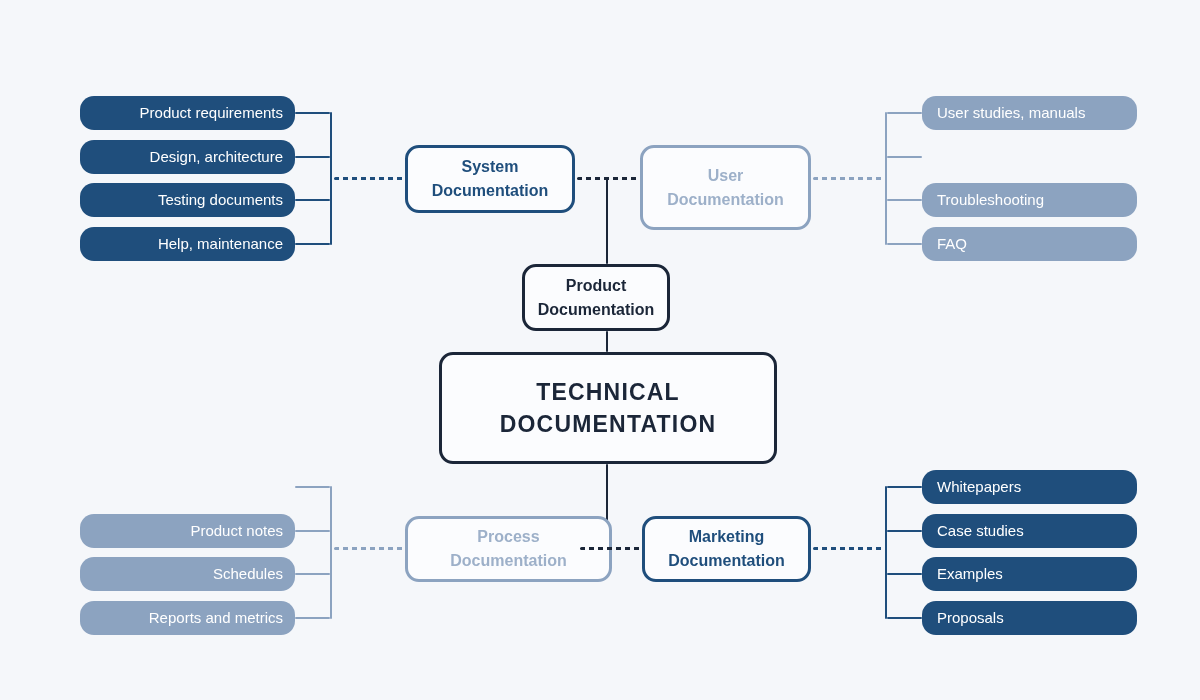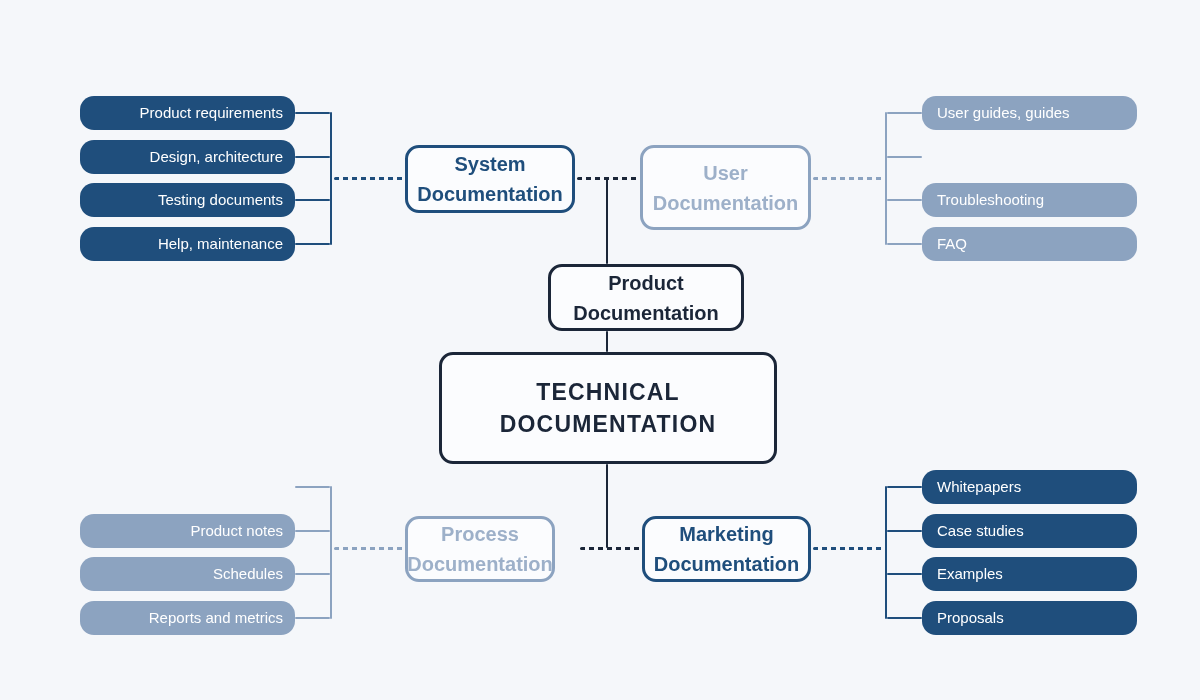--- a/index.html
+++ b/index.html
@@ -26,21 +26,21 @@
     position:absolute;width:215px;height:34px;line-height:34px;
     font-size:15px;color:var(--item-text);white-space:nowrap;
   }
   .item.dark{background:var(--dark-navy);}
   .item.light{background:var(--light-blue);}
   .item.align-right{text-align:right;padding-right:12px;}
   .item.align-left{text-align:left;padding-left:15px;}
   
   .node{
     position:absolute;display:flex;align-items:center;justify-content:center;
-    text-align:center;font-weight:bold;font-size:20px;line-height:1.5;
+    text-align:center;font-weight:bold;font-size:16px;line-height:1.5;
     background:var(--box-bg);padding:0 18px;
   }
   .node.dark{border:3px solid var(--dark-navy);color:var(--dark-navy);}
   .node.light{border:3px solid var(--light-blue);color:var(--light-title);}
   .node.black{border:3px solid var(--near-black);color:var(--near-black);}
   .node.root{font-size:23px;letter-spacing:1.2px;line-height:1.4;padding:0 20px;}
   
   .line{position:absolute;}
   .solid-navy{background:var(--dark-navy);}
   .solid-light{background:var(--light-blue);}
@@ -71,42 +71,42 @@
   <div class="line dotted dot-black" style="left:569px;top:169px;width:63px;"></div>
   <div class="node light" style="left:632px;top:137px;width:171px;height:85px;">User Documentation</div>
 
   <div class="line dotted dot-light" style="left:805px;top:169px;width:72px;"></div>
   <div class="line solid-light" style="left:877px;top:104px;width:2px;height:133px;"></div>
   <div class="line solid-light" style="left:879px;top:104px;width:35px;height:2px;"></div>
   <div class="line solid-light" style="left:879px;top:148px;width:35px;height:2px;"></div>
   <div class="line solid-light" style="left:879px;top:191px;width:35px;height:2px;"></div>
   <div class="line solid-light" style="left:879px;top:235px;width:35px;height:2px;"></div>
 
-  <div class="item light align-left" style="left:914px;top:88px;">User guides, guides</div>
+  <div class="item light align-left" style="left:914px;top:88px;">User studies, manuals</div>
   <div class="item light align-left" style="left:914px;top:175px;">Troubleshooting</div>
   <div class="item light align-left" style="left:914px;top:219px;">FAQ</div>
 
   <div class="line solid-black" style="left:598px;top:171px;width:2px;height:85px;"></div>
-  <div class="node black" style="left:540px;top:256px;width:196px;height:67px;">Product Documentation</div>
+  <div class="node black" style="left:514px;top:256px;width:148px;height:67px;">Product Documentation</div>
   <div class="line solid-black" style="left:598px;top:323px;width:2px;height:21px;"></div>
   <div class="node black root" style="left:431px;top:344px;width:338px;height:112px;">TECHNICAL DOCUMENTATION</div>
   <div class="line solid-black" style="left:598px;top:456px;width:2px;height:84px;"></div>
 
   <div class="item light align-right" style="left:72px;top:506px;">Product notes</div>
   <div class="item light align-right" style="left:72px;top:549px;">Schedules</div>
   <div class="item light align-right" style="left:72px;top:593px;">Reports and metrics</div>
 
   <div class="line solid-light" style="left:287px;top:478px;width:35px;height:2px;"></div>
   <div class="line solid-light" style="left:287px;top:522px;width:35px;height:2px;"></div>
   <div class="line solid-light" style="left:287px;top:565px;width:35px;height:2px;"></div>
   <div class="line solid-light" style="left:287px;top:609px;width:35px;height:2px;"></div>
   <div class="line solid-light" style="left:322px;top:478px;width:2px;height:133px;"></div>
   <div class="line dotted dot-light" style="left:326px;top:539px;width:71px;"></div>
 
-  <div class="node light" style="left:397px;top:508px;width:150px;height:66px;">Process Documentation</div>
+  <div class="node light" style="left:397px;top:508px;width:207px;height:66px;">Process Documentation</div>
   <div class="line dotted dot-black" style="left:572px;top:539px;width:62px;"></div>
   <div class="node dark" style="left:634px;top:508px;width:169px;height:66px;">Marketing Documentation</div>
 
   <div class="line dotted dot-navy" style="left:805px;top:539px;width:72px;"></div>
   <div class="line solid-navy" style="left:877px;top:478px;width:2px;height:133px;"></div>
   <div class="line solid-navy" style="left:879px;top:478px;width:35px;height:2px;"></div>
   <div class="line solid-navy" style="left:879px;top:522px;width:35px;height:2px;"></div>
   <div class="line solid-navy" style="left:879px;top:565px;width:35px;height:2px;"></div>
   <div class="line solid-navy" style="left:879px;top:609px;width:35px;height:2px;"></div>
 

